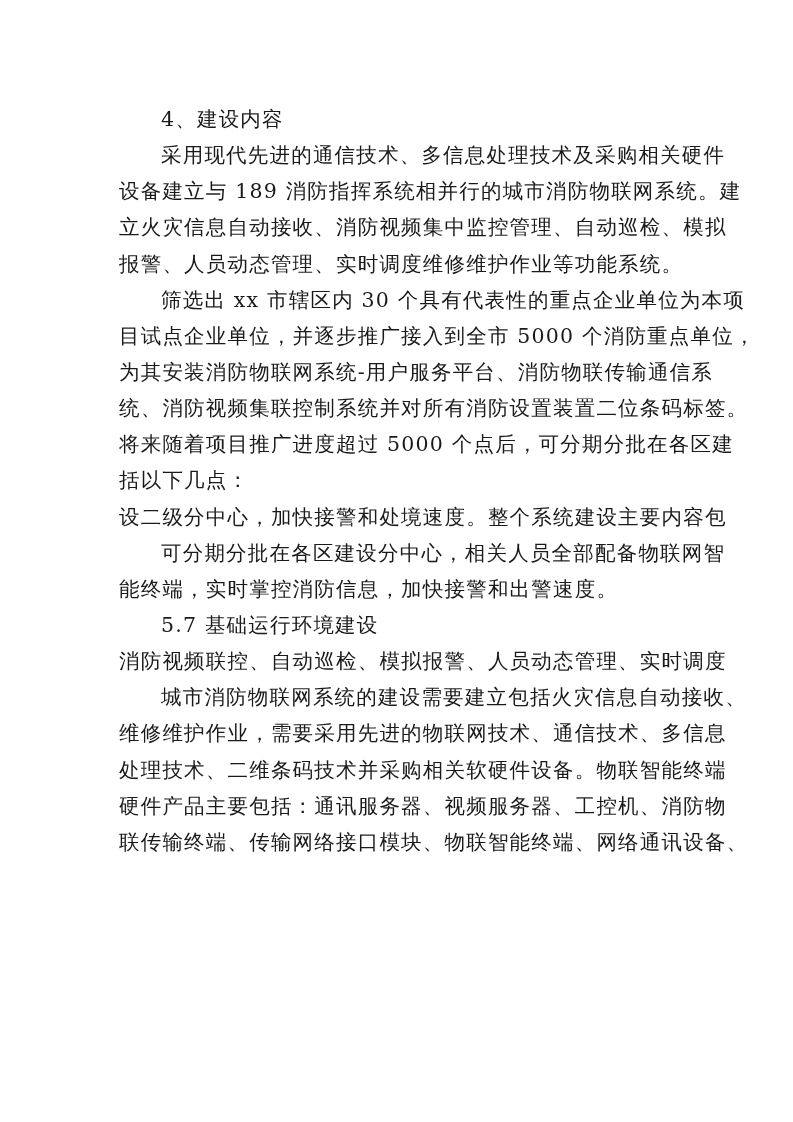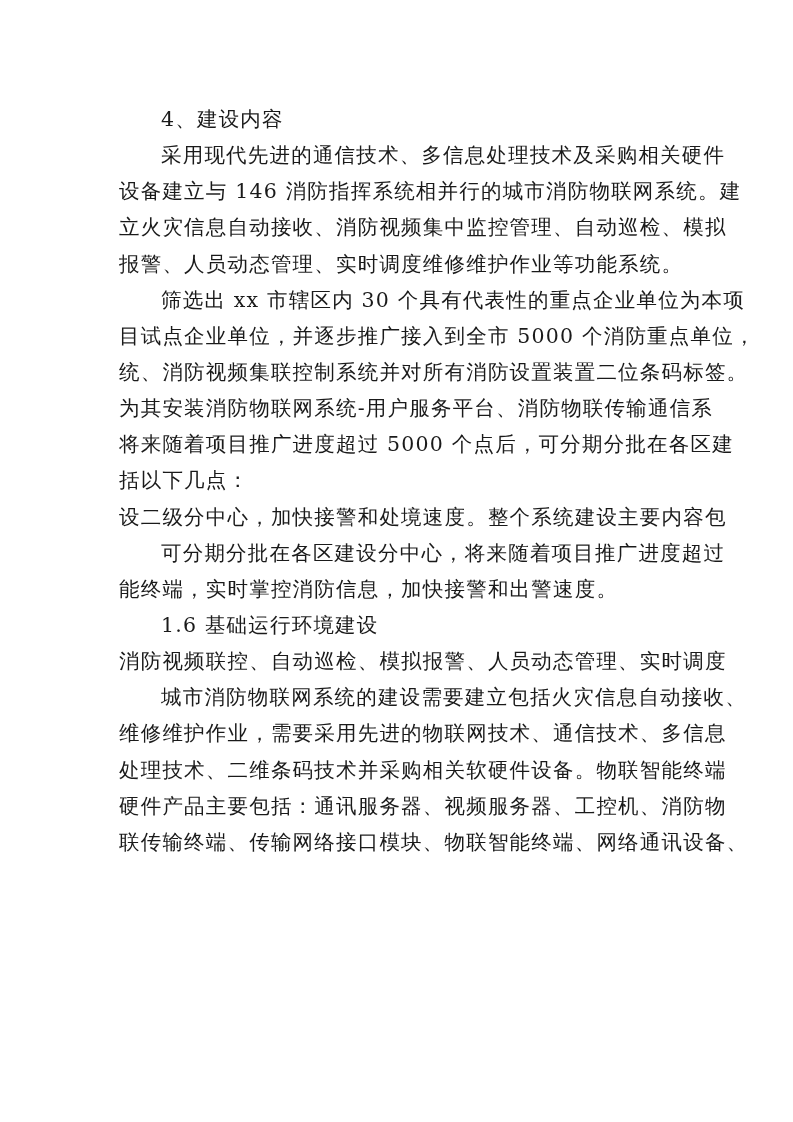--- a/index.html
+++ b/index.html
@@ -42,41 +42,41 @@
 </head>
 <body>
 
 <div class="page">
   <div class="content">
 
     <div class="line indent">4、建设内容</div>
 
     <div>
       <div class="line indent">采用现代先进的通信技术、多信息处理技术及采购相关硬件</div>
-      <div class="line">设备建立与 146 消防指挥系统相并行的城市消防物联网系统。建</div>
+      <div class="line">设备建立与 189 消防指挥系统相并行的城市消防物联网系统。建</div>
       <div class="line">立火灾信息自动接收、消防视频集中监控管理、自动巡检、模拟</div>
       <div class="line">报警、人员动态管理、实时调度维修维护作业等功能系统。</div>
     </div>
 
     <div>
       <div class="line indent">筛选出 xx 市辖区内 30 个具有代表性的重点企业单位为本项</div>
       <div class="line">目试点企业单位，并逐步推广接入到全市 5000 个消防重点单位，</div>
+      <div class="line">为其安装消防物联网系统-用户服务平台、消防物联传输通信系</div>
       <div class="line">统、消防视频集联控制系统并对所有消防设置装置二位条码标签。</div>
-      <div class="line">为其安装消防物联网系统-用户服务平台、消防物联传输通信系</div>
       <div class="line">将来随着项目推广进度超过 5000 个点后，可分期分批在各区建</div>
       <div class="line">括以下几点：</div>
       <div class="line">设二级分中心，加快接警和处境速度。整个系统建设主要内容包</div>
     </div>
 
     <div>
-      <div class="line indent">可分期分批在各区建设分中心，将来随着项目推广进度超过</div>
+      <div class="line indent">可分期分批在各区建设分中心，相关人员全部配备物联网智</div>
       <div class="line">能终端，实时掌控消防信息，加快接警和出警速度。</div>
     </div>
 
-    <div class="line indent">1.6 基础运行环境建设</div>
+    <div class="line indent">5.7 基础运行环境建设</div>
 
     <div>
       <div class="line">消防视频联控、自动巡检、模拟报警、人员动态管理、实时调度</div>
       <div class="line indent">城市消防物联网系统的建设需要建立包括火灾信息自动接收、</div>
       <div class="line">维修维护作业，需要采用先进的物联网技术、通信技术、多信息</div>
       <div class="line">处理技术、二维条码技术并采购相关软硬件设备。物联智能终端</div>
       <div class="line">硬件产品主要包括：通讯服务器、视频服务器、工控机、消防物</div>
       <div class="line">联传输终端、传输网络接口模块、物联智能终端、网络通讯设备、</div>
     </div>
 

